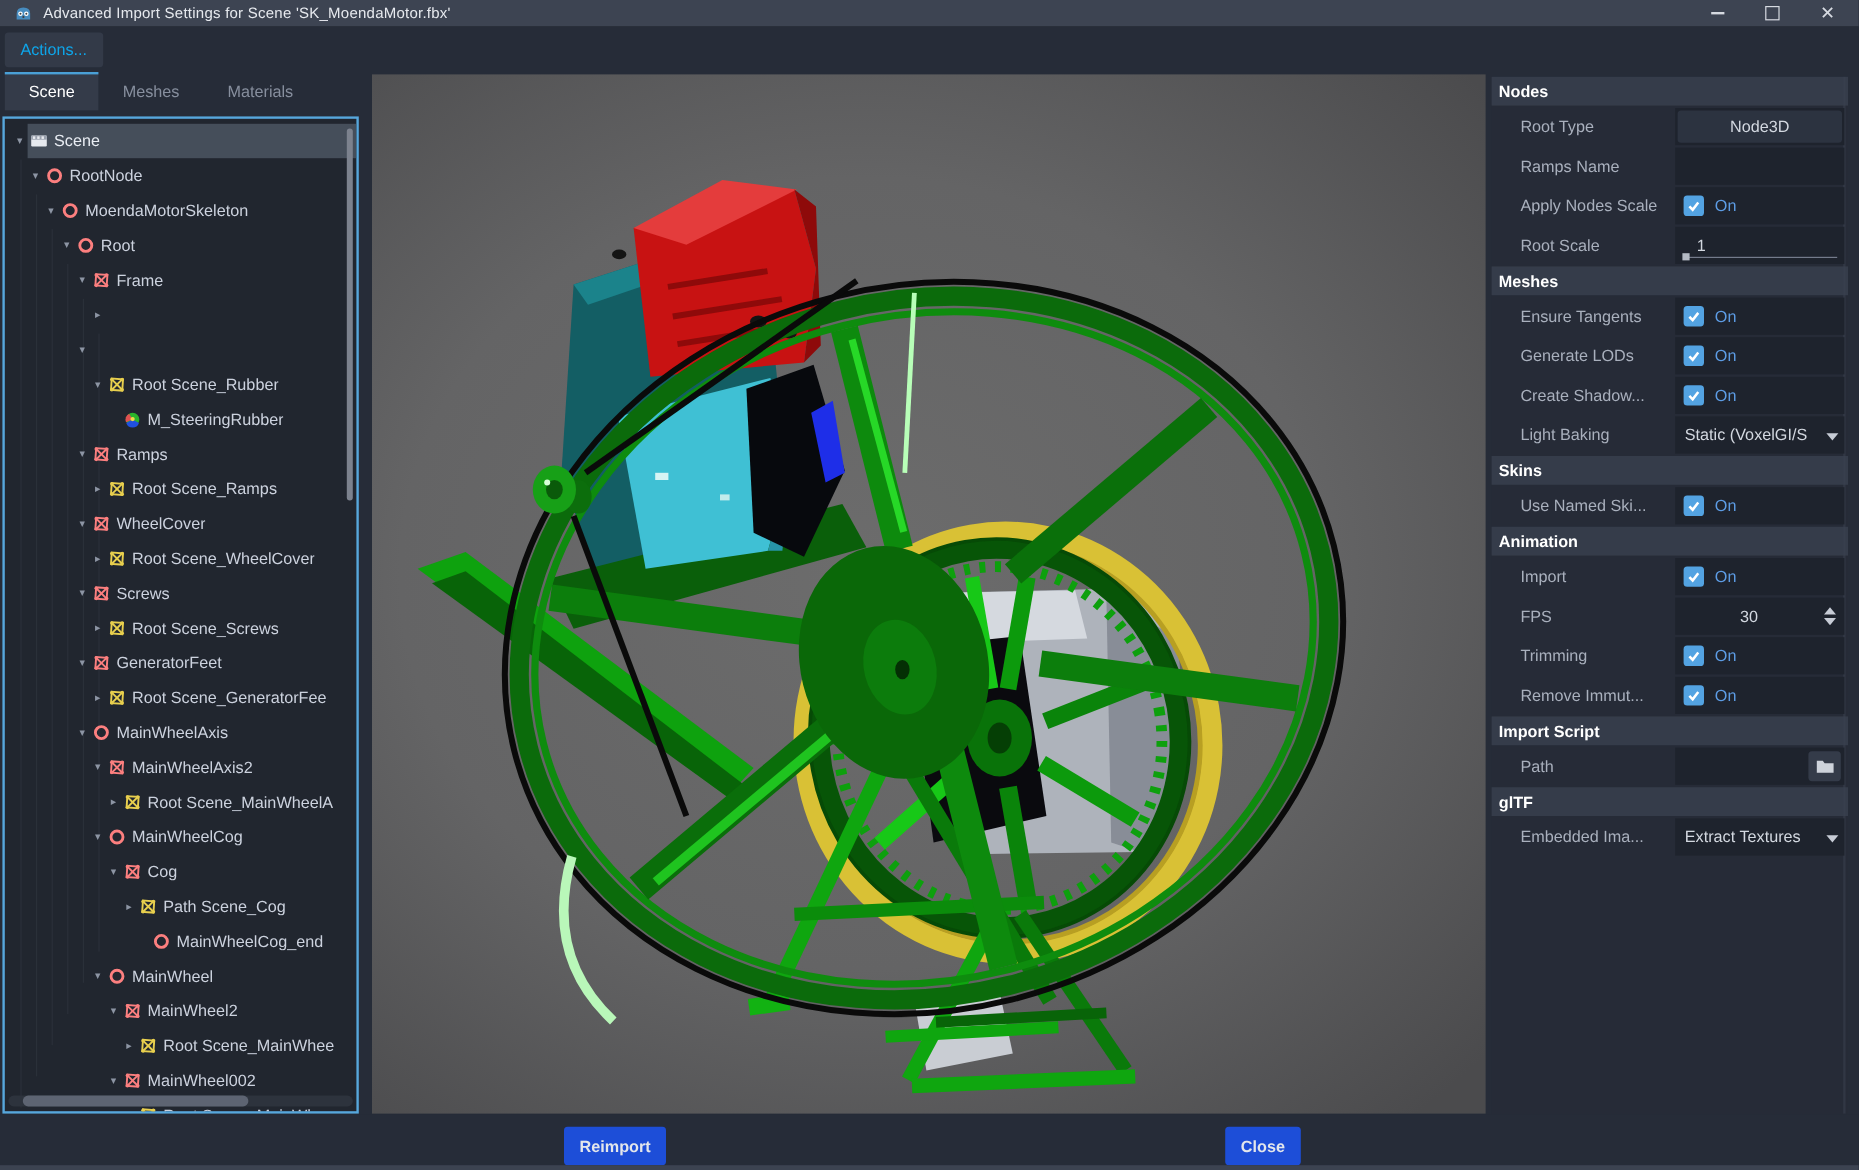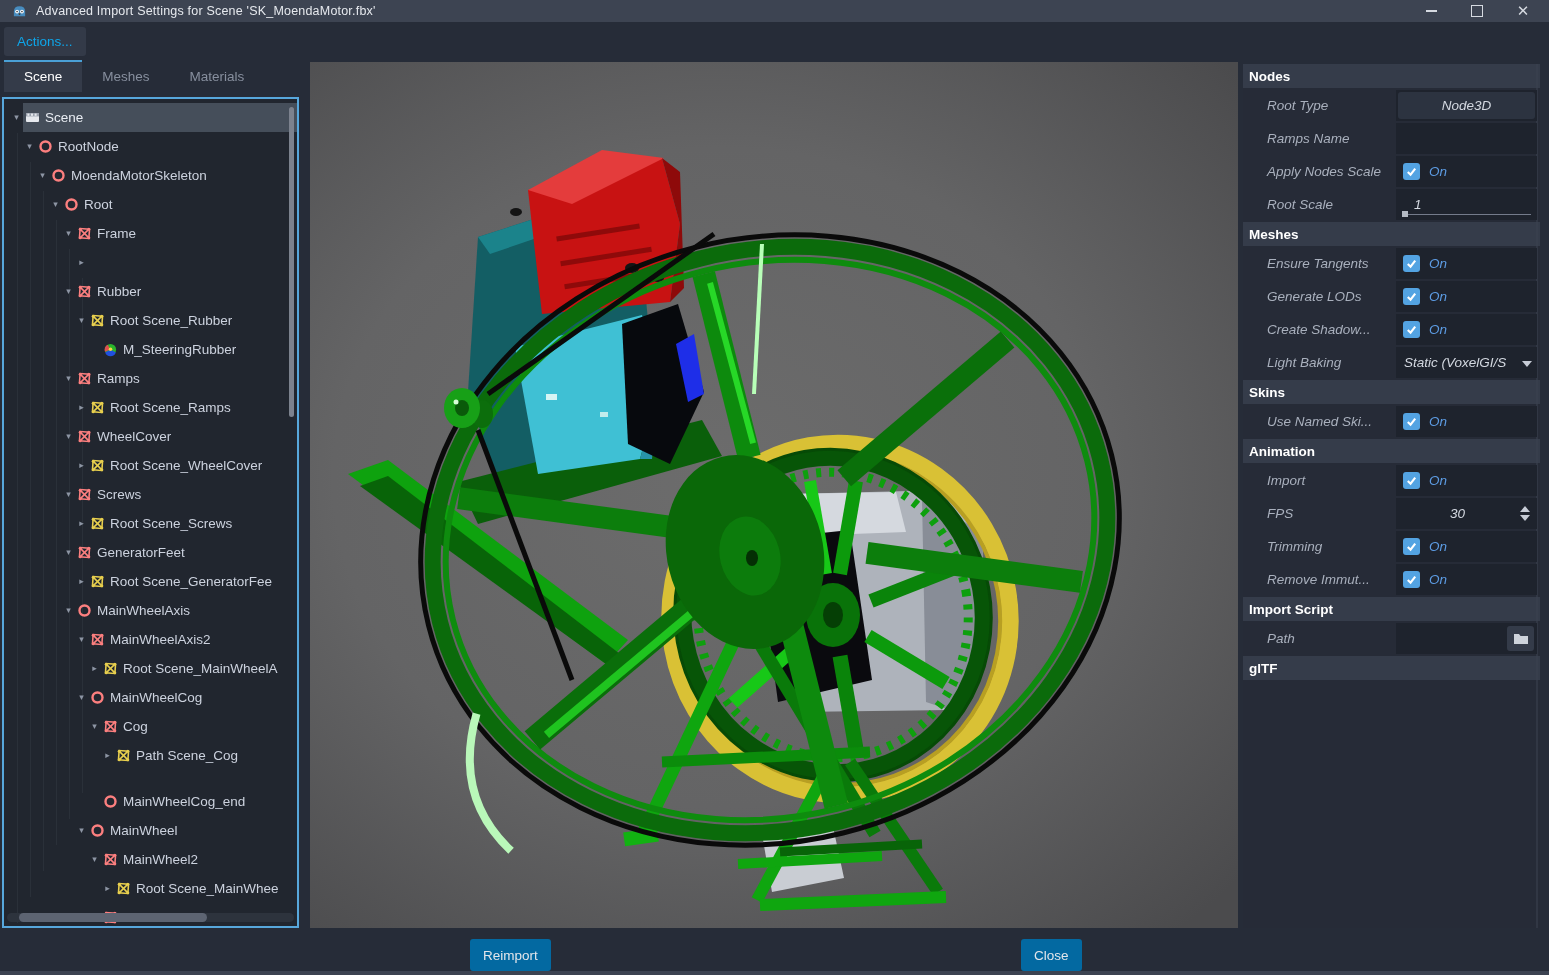--- a/index.html
+++ b/index.html
@@ -44,42 +44,42 @@
   .tree-hscroll-thumb { position:absolute; left:12px; top:0; width:188px; height:9px; background:#5d6472; border-radius:5px; }
 
   
   .viewport { position:absolute; left:310px; top:62px; width:928px; height:866px; background:radial-gradient(ellipse 700px 600px at 44% 48%, #6c6c6c 0%, #646465 55%, #4b4b4d 100%); overflow:hidden; }
   .viewport svg { position:absolute; left:0; top:0; }
 
   
   .inspector { position:absolute; left:1243px; top:64px; width:297px; height:864px; background:#262b37; }
   .insp-edge { position:absolute; right:2px; top:0; bottom:0; width:2px; background:#3a4150; opacity:.55; }
   .sec-header { height:24px; background:#353c4a; color:#ffffff; font-weight:bold; font-size:13.5px; display:flex; align-items:center; padding-left:6px; margin-bottom:2px; }
-  .prow { height:31px; margin-bottom:2px; display:flex;font-style:italic; }
+  .prow { height:31px; margin-bottom:2px; display:flex; }
   .p-label { width:153px; flex:none; display:flex; align-items:center; padding-left:24px; font-size:13.5px; color:#a9b0bd; overflow:hidden; white-space:nowrap; }
   .p-value { flex:1; margin-right:3px; background:#1e232d; position:relative; display:flex; align-items:center; overflow:hidden; }
   .v-btn { position:absolute; left:2px; right:2px; top:2px; bottom:2px; background:#2c3340; border-radius:3px; display:flex; align-items:center; justify-content:center; color:#d3d8e0; font-size:13.5px; }
   .v-field { position:absolute; left:2px; right:2px; top:2px; bottom:2px; background:#191e27; border:1px solid #343c4a; border-radius:3px; display:flex; align-items:center; padding-left:8px; color:#d3d8e0; font-size:13.5px;margin-top:48px; }
   .v-field.short { right:36px; }
   .v-check { width:17px; height:17px; margin-left:7px; background:#53a3e2; border-radius:3px; flex:none; display:flex; align-items:center; justify-content:center; }
   .on-label { margin-left:9px; color:#5d9ce4; font-size:13.5px; }
   .v-num { padding-left:18px; color:#d3d8e0; font-size:13.5px; }
   .v-num.center { flex:1; text-align:center; padding:0 18px 0 0; }
   .v-text { padding-left:8px; color:#d3d8e0; font-size:13.5px; white-space:nowrap; }
   .chev { position:absolute; right:5px; top:50%; margin-top:-2px; width:0; height:0; border-left:5px solid transparent; border-right:5px solid transparent; border-top:6px solid #c7ccd6; }
   .slider-line { position:absolute; left:8px; right:6px; bottom:5px; height:1.5px; background:#747b8b; }
   .slider-handle { position:absolute; left:6px; bottom:3px; width:6px; height:6px; background:#b4bac4; }
   .spinner { position:absolute; right:7px; top:50%; margin-top:-8px; display:flex; flex-direction:column; gap:3px; }
   .spin-up { width:0; height:0; border-left:5px solid transparent; border-right:5px solid transparent; border-bottom:6px solid #c7ccd6; }
   .spin-down { width:0; height:0; border-left:5px solid transparent; border-right:5px solid transparent; border-top:6px solid #c7ccd6; }
   .folder-btn { position:absolute; right:3px; top:3px; width:27px; height:25px; background:#343b49; border-radius:3px; display:flex; align-items:center; justify-content:center; }
 
   
   .footer { position:absolute; left:0; top:929px; width:1549px; height:46px; background:#262c38; }
-  .footer-btn { position:absolute; top:10px; height:29px; background:#0369a1; border-radius:3px; color:#e3e6eb; font-size:13.5px; display:flex; align-items:center; justify-content:center; padding:16px 13px; }
+  .footer-btn { position:absolute; top:10px; height:29px; background:#1d4ed8; border-radius:3px; color:#e3e6eb; font-size:13.5px; display:flex; align-items:center; justify-content:center; padding:16px 13px;font-weight:bold; }
   #btn-reimport { left:470px; }
   #btn-close { left:1021px; }
   .bottom-strip { position:absolute; left:0; top:971px; width:1549px; height:4px; background:#3c4351; }
 </style>
 </head>
 <body>
 
 <div id="win">
 
   <div class="titlebar">
@@ -186,38 +186,20 @@
               </svg>
             </span>
             <span class="tr-label">Frame</span>
           </span>
         </div>
         <div class="tree-row" style="padding-left: 71px;">
           <span class="tr-arrow">▸</span>
         </div>
         <div class="tree-row" style="padding-left: 58px;">
           <span class="tr-arrow">▾</span>
-          <span class="row-inner">
-            <span class="tr-icon">
-              <svg width="15" height="15" viewBox="0 0 15 15">
-                <g stroke="#fc7f7f" stroke-width="1.6" fill="none">
-                  <rect x="2.8" y="2.8" width="9.4" height="9.4" transform="rotate(4 7.5 7.5)"></rect>
-                  <line x1="3.4" y1="3.4" x2="11.6" y2="11.6"></line>
-                  <line x1="11.6" y1="3.4" x2="3.4" y2="11.6"></line>
-                </g>
-                <g fill="#fc7f7f">
-                  <circle cx="3.2" cy="3.2" r="1.5"></circle>
-                  <circle cx="11.8" cy="3.2" r="1.5"></circle>
-                  <circle cx="3.2" cy="11.8" r="1.5"></circle>
-                  <circle cx="11.8" cy="11.8" r="1.5"></circle>
-                </g>
-              </svg>
-            </span>
-            <span class="tr-label">Rubber</span>
-          </span>
         </div>
         <div class="tree-row" style="padding-left: 71px;">
           <span class="tr-arrow">▾</span>
           <span class="row-inner">
             <span class="tr-icon">
               <svg width="15" height="15" viewBox="0 0 15 15">
                 <g stroke="#e8cf4e" stroke-width="1.6" fill="none">
                   <rect x="2.8" y="2.8" width="9.4" height="9.4" transform="rotate(4 7.5 7.5)"></rect>
                   <line x1="3.4" y1="3.4" x2="11.6" y2="11.6"></line>
                   <line x1="11.6" y1="3.4" x2="3.4" y2="11.6"></line>
@@ -514,21 +496,21 @@
                   <circle cx="3.2" cy="3.2" r="1.5"></circle>
                   <circle cx="11.8" cy="3.2" r="1.5"></circle>
                   <circle cx="3.2" cy="11.8" r="1.5"></circle>
                   <circle cx="11.8" cy="11.8" r="1.5"></circle>
                 </g>
               </svg>
             </span>
             <span class="tr-label">Path Scene_Cog</span>
           </span>
         </div>
-        <div class="tree-row" style="padding-left: 84px; margin-top: 17px;">
+        <div class="tree-row" style="padding-left: 108px;">
           <span class="tr-arrow"></span>
           <span class="row-inner">
             <span class="tr-icon">
               <svg width="15" height="15" viewBox="0 0 15 15">
                 <circle cx="7.5" cy="7.5" r="5" fill="none" stroke="#fc7f7f" stroke-width="2.4"></circle>
               </svg>
             </span>
             <span class="tr-label">MainWheelCog_end</span>
           </span>
         </div>
@@ -868,20 +850,27 @@
         <div class="p-value">
           <div class="v-field short"></div>
           <div class="folder-btn">
             <svg width="16" height="13" viewBox="0 0 16 13">
               <path d="M1 2 h5 l1.5 2 H15 v8 H1 Z" fill="#ced3db"></path>
             </svg>
           </div>
         </div>
       </div>
       <div class="sec-header">glTF</div>
+      <div class="prow">
+        <div class="p-label">Embedded Ima...</div>
+        <div class="p-value">
+          <span class="v-text">Extract Textures</span>
+          <div class="chev"></div>
+        </div>
+      </div>
     </div>
 
   <div class="footer">
     <div class="footer-btn" id="btn-reimport">Reimport</div>
     <div class="footer-btn" id="btn-close">Close</div>
   </div>
   <div class="bottom-strip"></div>
 </div>
 
 </body></html>

